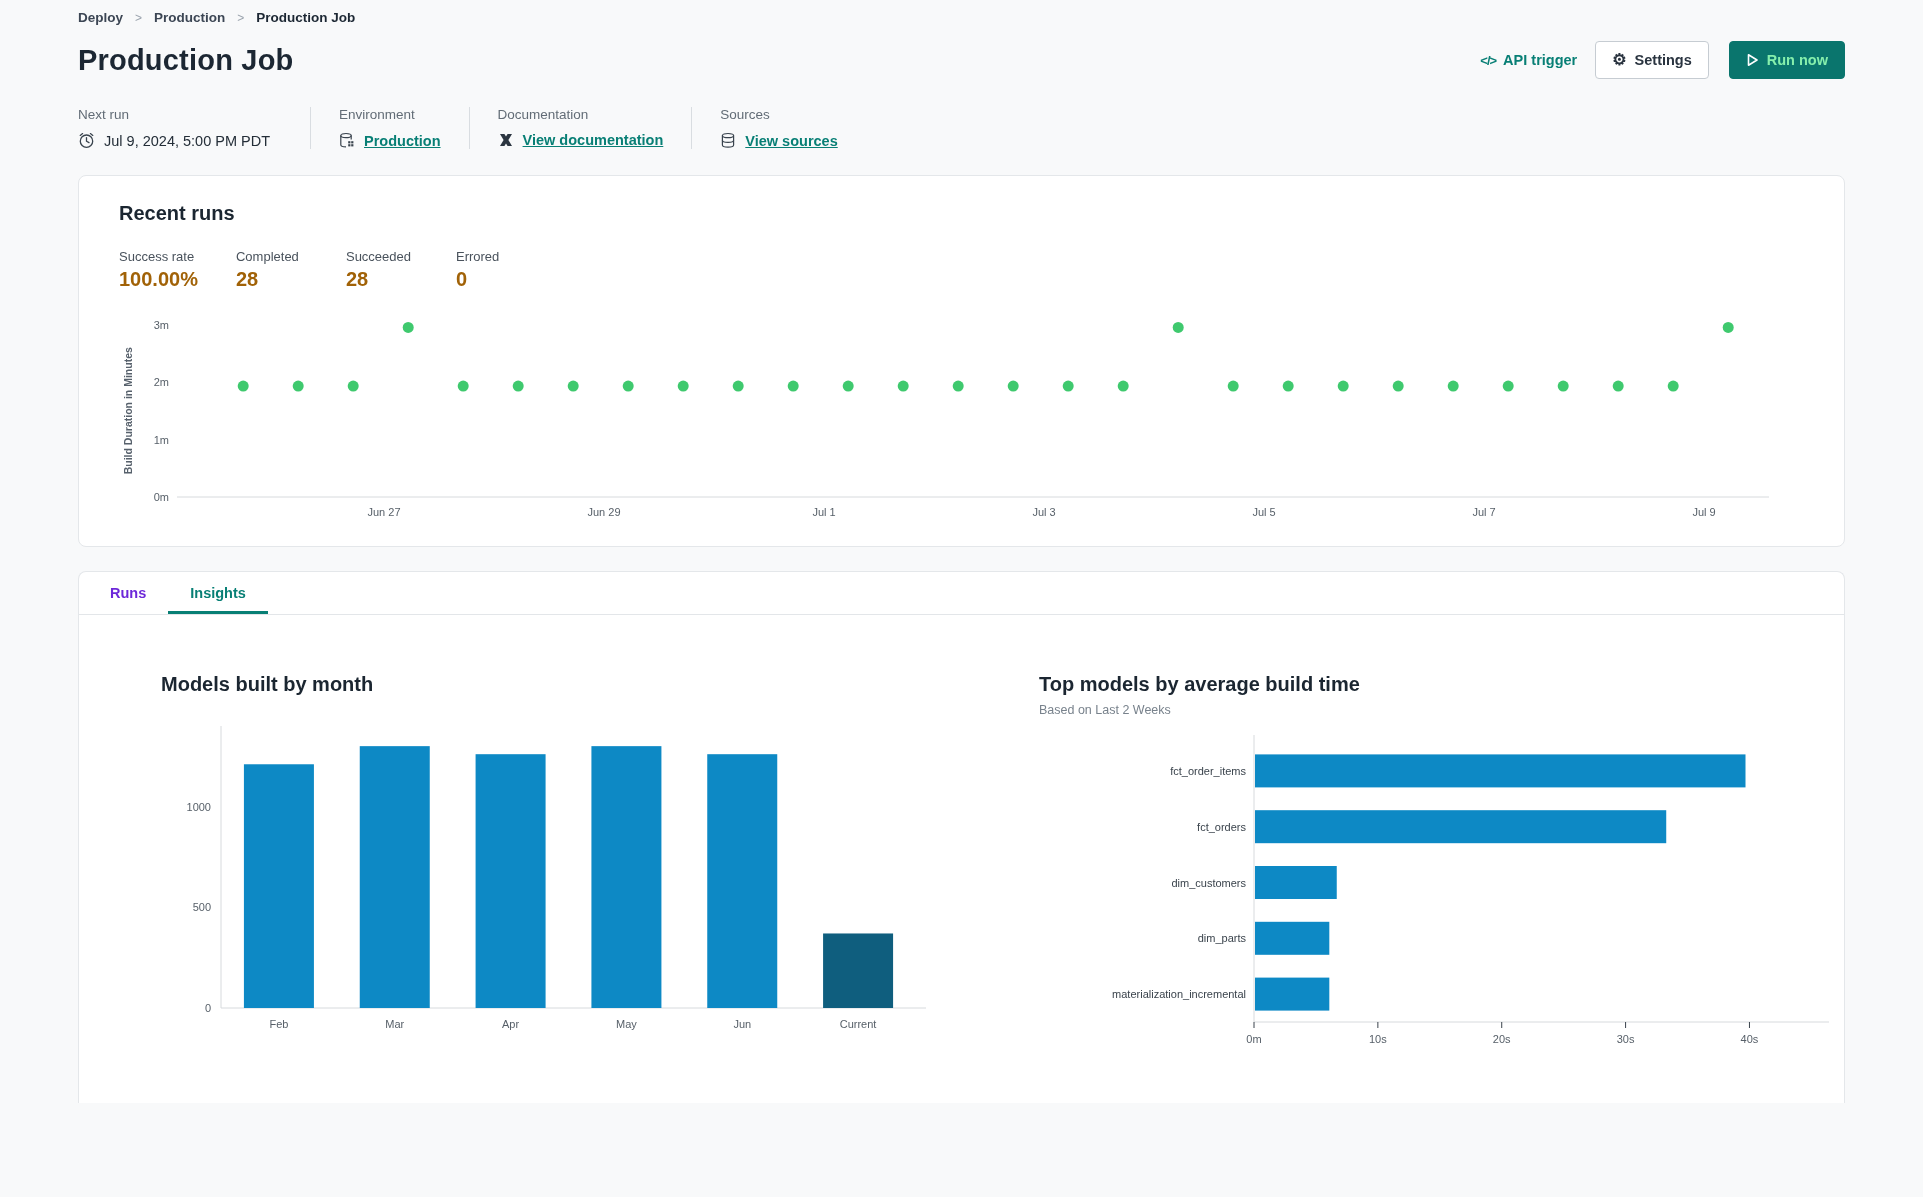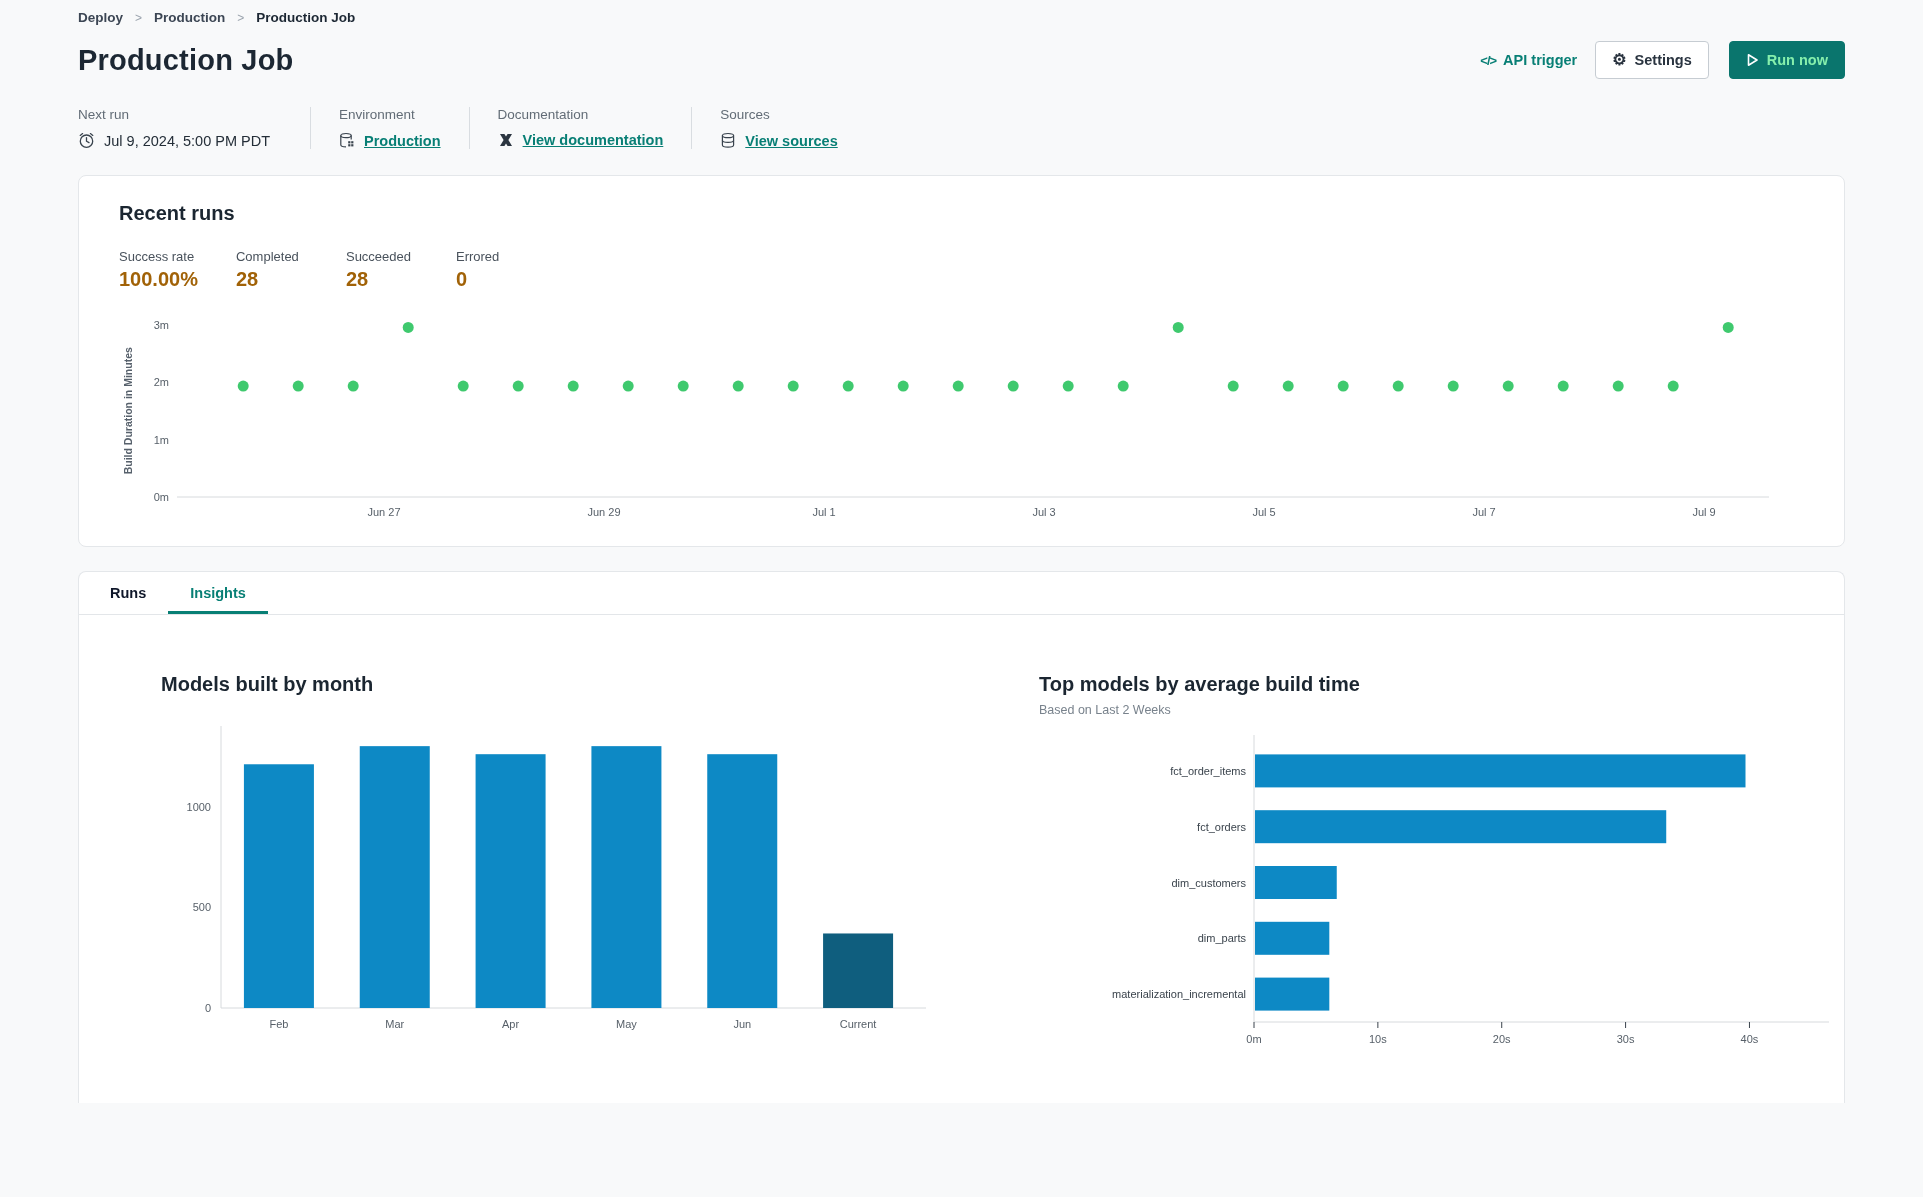--- a/index.html
+++ b/index.html
@@ -40,21 +40,21 @@
   .date-range { font-size:13.5px; color:#39434d; margin-top:7px; }
   .stats-row { display:flex; margin-top:24px; }
   .stat { margin-right:38px; min-width:72px; }
   .stat-label { font-size:13px; color:#49525c; }
   .stat-value { font-size:20px; font-weight:700; color:#a16207; margin-top:4px; }
   .scatter-wrap { margin-top:26px; }
 
   
   .tabs-card { margin-top:24px; height:532px; border-bottom:none; border-bottom-left-radius:0; border-bottom-right-radius:0; }
   .tabs-header { display:flex; padding-left:9px; border-bottom:1px solid #e3e6e9; }
-  .tab { padding:13px 22px 10px 22px; font-size:14.5px; font-weight:600; color:#0f172a; border-bottom:3px solid transparent; cursor:pointer; }
+  .tab { padding:13px 22px 10px 22px; font-size:14.5px; font-weight:600; color:#6d28d9; border-bottom:3px solid transparent; cursor:pointer; }
   .tab.active { color:#087f75; border-bottom-color:#087f75; }
   .insights-body { display:flex; padding:58px 0 0 82px; }
   .chart-block { }
   .chart-block.right { margin-left:88px; }
   .chart-title { font-size:20px; font-weight:700; color:#1b2631; }
   .chart-subtitle { font-size:12.5px; color:#78828c; margin-top:7px; }
   .chart-block .svg-holder { margin-top:20px; }
 
   svg text { font-family:"Liberation Sans","DejaVu Sans",sans-serif; }
 </style>

